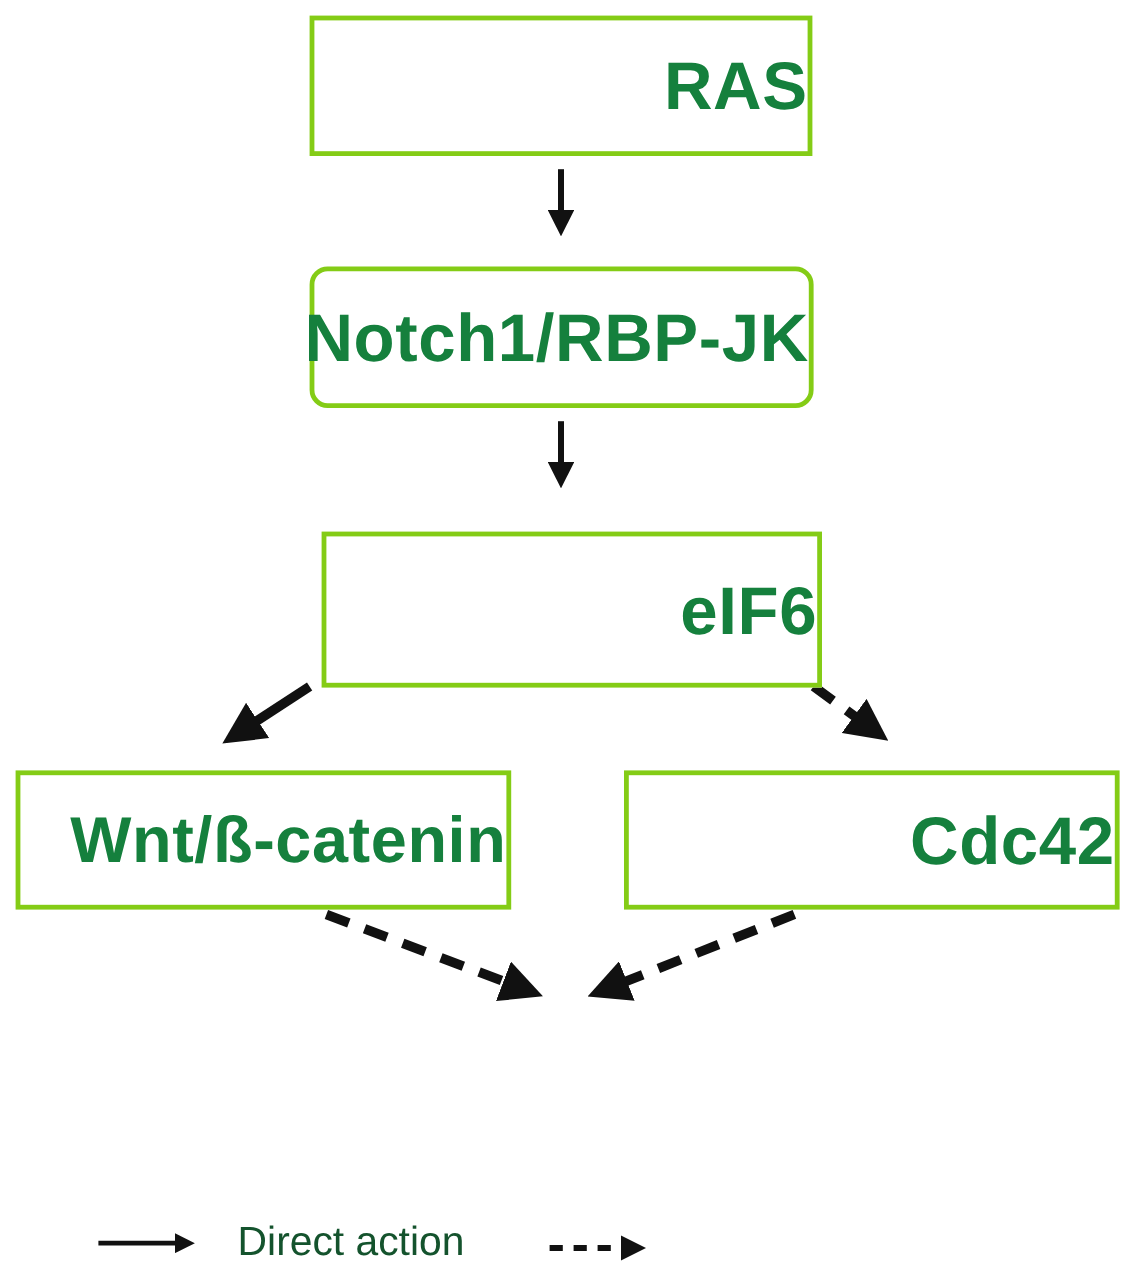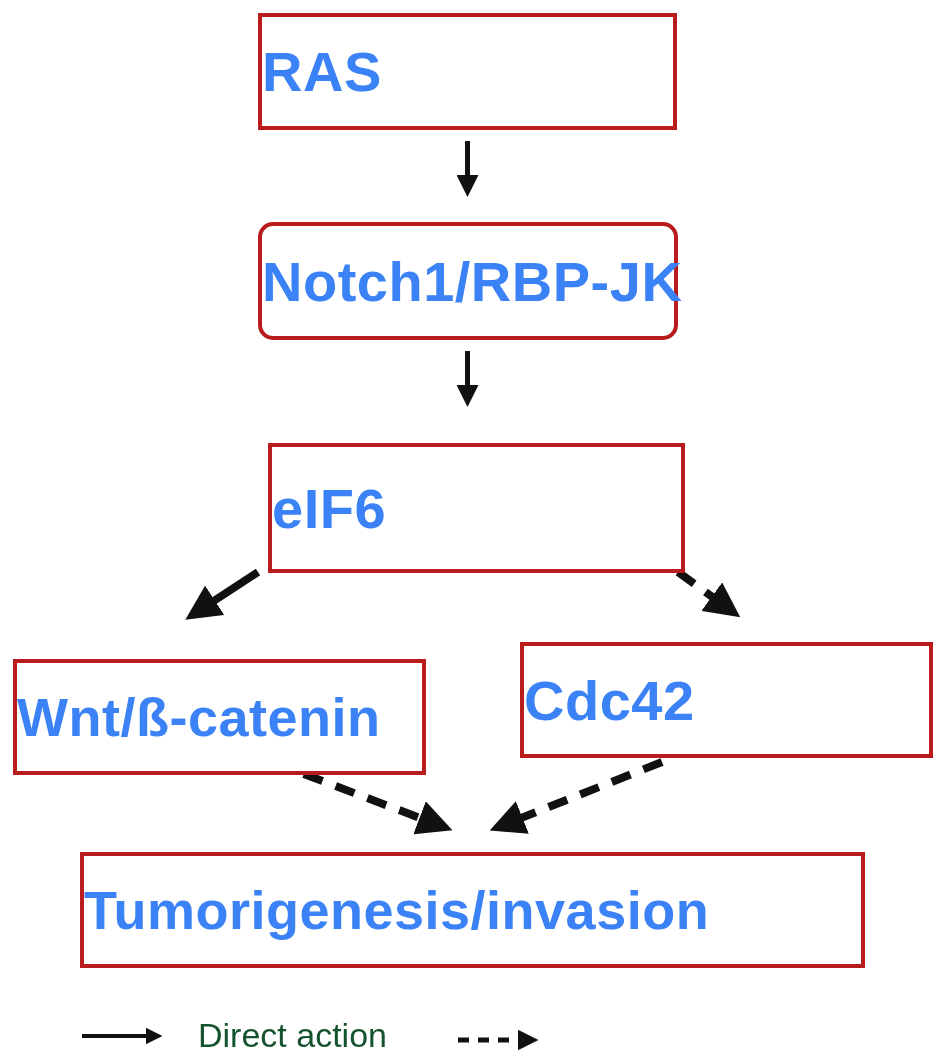--- a/index.html
+++ b/index.html
@@ -12,34 +12,34 @@
     width: 945px;
     height: 1064px;
     background: #ffffff;
     font-family: "Liberation Sans", sans-serif;
     overflow: hidden;
   }
   .node-box {
     position: absolute;
     box-sizing: border-box;
     background: #ffffff;
-    border: 4px solid #b91c1c;
+    border: 4px solid #84cc16;
     display: flex;
     align-items: center;
-    justify-content: flex-start;
+    justify-content: flex-end;
     font-weight: bold;
     font-size: 56px;
-    color: #3b82f6;
+    color: #15803d;
     letter-spacing: 0.5px;
     white-space: nowrap;
   }
   #box-ras    { left: 258px; top: 13px;  width: 419px; height: 117px; }
   #box-notch  { left: 258px; top: 222px; width: 420px; height: 118px; border-radius: 15px; }
   #box-eif6   { left: 268px; top: 443px; width: 417px; height: 130px; }
-  #box-wnt    { left: 13px;  top: 659px; width: 413px; height: 116px; font-size: 54px; }
+  #box-wnt    { left: 13px;  top: 642px; width: 413px; height: 116px; font-size: 54px; }
   #box-cdc42  { left: 520px; top: 642px; width: 413px; height: 116px; }
   #box-tumor  { left: 80px;  top: 852px; width: 785px; height: 116px; font-size: 54px; }
   .edges-svg {
     position: absolute;
     left: 0; top: 0;
     width: 945px;
     height: 1064px;
     pointer-events: none;
   }
   .legend-label {
@@ -97,20 +97,17 @@
   </div>
 
   <div class="node-box" id="box-wnt">
     <span>Wnt/ß-catenin</span>
   </div>
 
   <div class="node-box" id="box-cdc42">
     <span>Cdc42</span>
   </div>
 
-  <div class="node-box" id="box-tumor">
-    <span>Tumorigenesis/invasion</span>
-  </div>
 
   <div class="legend-label" id="legend-direct-label">Direct action</div>
 
 
 </div>
 
 </body></html>

